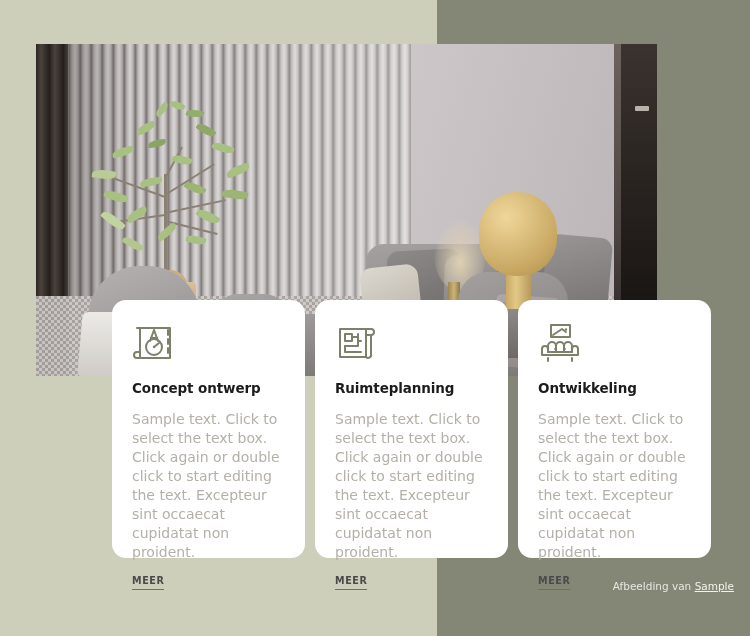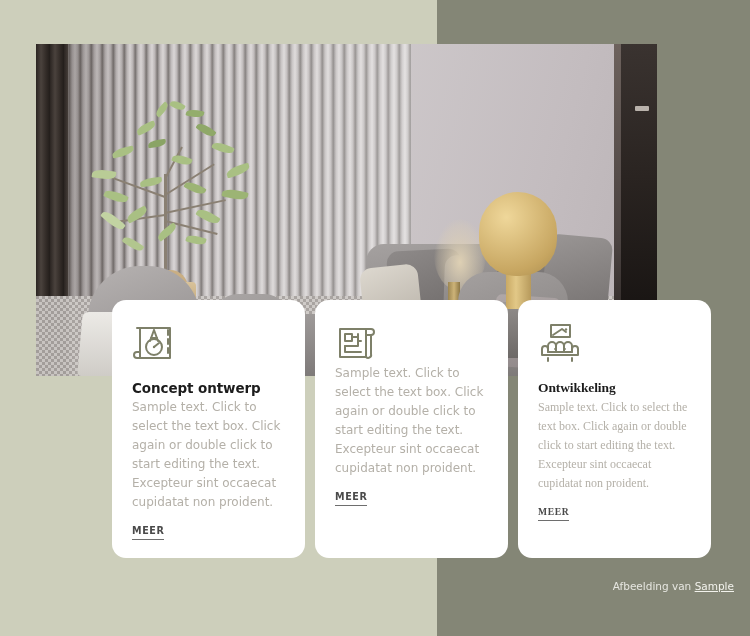--- a/index.html
+++ b/index.html
@@ -188,33 +188,33 @@
     position: absolute;
     top: 300px;
     width: 193px;
     height: 258px;
     background: #ffffff;
     border-radius: 14px;
     padding: 22px 20px 0 20px;
   }
   .card.c1 { left: 112px; }
   .card.c2 { left: 315px; }
-  .card.c3 { left: 518px; font-family: Liberation Serif, serif; }
+  .card.c3 { left: 518px; }
 
   .card-icon { width: 42px; height: 40px; color: #7e8069; display: block; }
   .card-title {
     margin-top: 18px;
     font-size: 13.5px;
     font-weight: bold;
     color: #1c1c1c;
     letter-spacing: -0.1px;
   }
   .card-body {
-    margin-top: 2px;
-    font-size: 12px;
+    margin-top: 14px;
+    font-size: 14px;
     line-height: 19px;
     color: #b4b0a8;
   }
   .card-link {
     display: inline-block;
     margin-top: 13px;
     font-size: 9.6px;
     font-weight: bold;
     letter-spacing: 0.6px;
     color: #4a4a4a;
@@ -339,20 +339,21 @@
         <path d="M5 7 h26 v28 h-26 z"></path>
         <path d="M10 12 h7 v7 h-7 z"></path>
         <path d="M17 15 h6"></path>
         <path d="M23 12 v12 h-13"></path>
         <path d="M10 24 v6 h16"></path>
         <path d="M26 19 h-3"></path>
         <path d="M31 7 h5 a3 3 0 0 1 0 6 h-5"></path>
         <path d="M36 13 v19 a3 3 0 0 1 -5 3"></path>
       </svg>
     </span>
+    <div class="card-title">Ruimteplanning</div>
     <div class="card-body">Sample text. Click to select the text box. Click again or double click to start editing the text. Excepteur sint occaecat cupidatat non proident.</div>
     <a class="card-link" href="#">MEER</a>
   </div>
 
   <div class="card c3">
     <span class="card-icon">
       <svg viewBox="0 0 44 42" width="44" height="42" fill="none" stroke="currentColor" stroke-width="2" stroke-linecap="round" stroke-linejoin="round">
         <rect x="13" y="3" width="19" height="12"></rect>
         <path d="M15 13 l9 -6 4 3"></path>
         <circle cx="28" cy="7.5" r="1.2" fill="currentColor" stroke="none"></circle>

